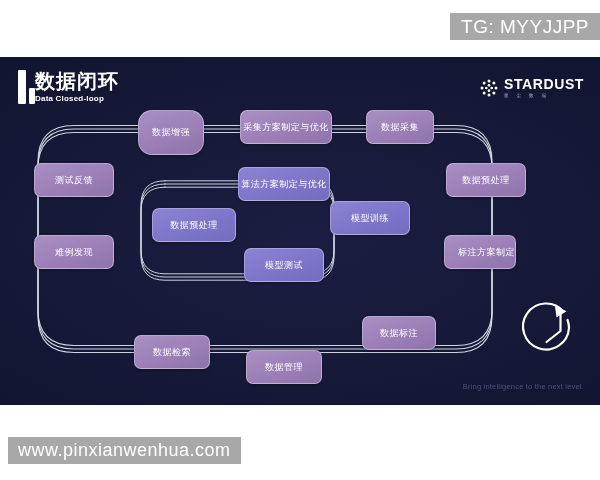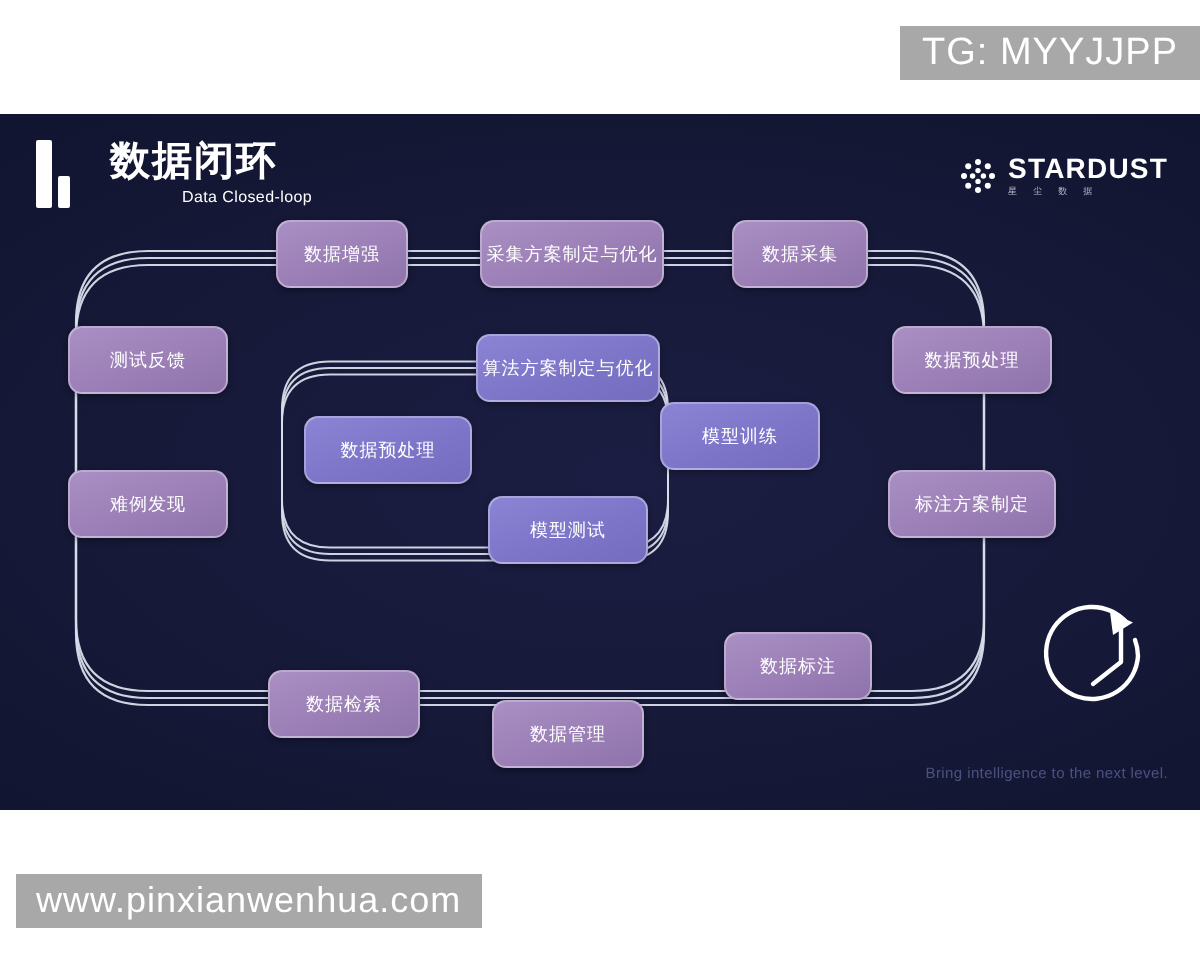--- a/index.html
+++ b/index.html
@@ -56,21 +56,21 @@
     overflow: hidden;
   }
 
   
   #brand {
     position: absolute;
     left: 18px;
     top: 13px;
     display: flex;
     align-items: flex-end;
-    gap: 20px;
+    gap: 0;
   }
   .bars {
     display: flex;
     align-items: flex-end;
     gap: 3px;
     height: 34px;
   }
   .bars i {
     display: block;
     background: #ffffff;
@@ -82,25 +82,24 @@
   #brand-cn {
     color: #ffffff;
     font-size: 20px;
     font-weight: 700;
     letter-spacing: 1px;
     display: block;
   }
   #brand-en {
     color: #ffffff;
     font-size: 8px;
-    font-weight: 400;
+    font-weight: 700;
     letter-spacing: .2px;
     display: block;
     margin-top: 4px;
-    padding-left: 36px;
   }
 
   
   #stardust {
     position: absolute;
     right: 16px;
     top: 20px;
     display: flex;
     align-items: center;
     gap: 5px;
@@ -233,33 +232,33 @@
     </g>
 
     <g fill="none" stroke="#d9dce9" stroke-linecap="round">
       <path d="M 165,127 L 310,127 Q 334,127 334,151 L 334,196 Q 334,220 310,220 L 165,220 Q 141,220 141,196 L 141,151 Q 141,127 165,127 Z" stroke-width="1.0" opacity="0.95" transform="translate(0,-3.2)"></path>
       <path d="M 165,127 L 310,127 Q 334,127 334,151 L 334,196 Q 334,220 310,220 L 165,220 Q 141,220 141,196 L 141,151 Q 141,127 165,127 Z" stroke-width="1.0" opacity="0.95"></path>
       <path d="M 165,127 L 310,127 Q 334,127 334,151 L 334,196 Q 334,220 310,220 L 165,220 Q 141,220 141,196 L 141,151 Q 141,127 165,127 Z" stroke-width="1.0" opacity="0.95" transform="translate(0,3.2)"></path>
     </g>
   </svg>
 
   <div id="nodes-layer">
-      <div class="node outer" style="left: 138px; top: 53px; width: 66px; height: 34px;">
+      <div class="node outer" style="left: 138px; top: 53px; width: 66px; height: 45px; border-radius: 14px;">
         <span>数据增强</span>
       </div>
       <div class="node outer" style="left: 240px; top: 53px; width: 92px; height: 34px;">
         <span>采集方案制定与优化</span>
       </div>
       <div class="node outer" style="left: 366px; top: 53px; width: 68px; height: 34px;">
         <span>数据采集</span>
       </div>
       <div class="node outer" style="left: 446px; top: 106px; width: 80px; height: 34px;">
         <span>数据预处理</span>
       </div>
-      <div class="node outer" style="left: 444px; top: 178px; width: 84px; height: 34px;">
+      <div class="node outer" style="left: 444px; top: 178px; width: 72px; height: 34px; justify-content: flex-end;">
         <span>标注方案制定</span>
       </div>
       <div class="node outer" style="left: 362px; top: 259px; width: 74px; height: 34px;">
         <span>数据标注</span>
       </div>
       <div class="node outer" style="left: 246px; top: 259px; width: 76px; height: 34px; margin-top: 34px;">
         <span>数据管理</span>
       </div>
       <div class="node outer" style="left: 134px; top: 259px; width: 76px; height: 34px; margin-top: 19px;">
         <span>数据检索</span>

